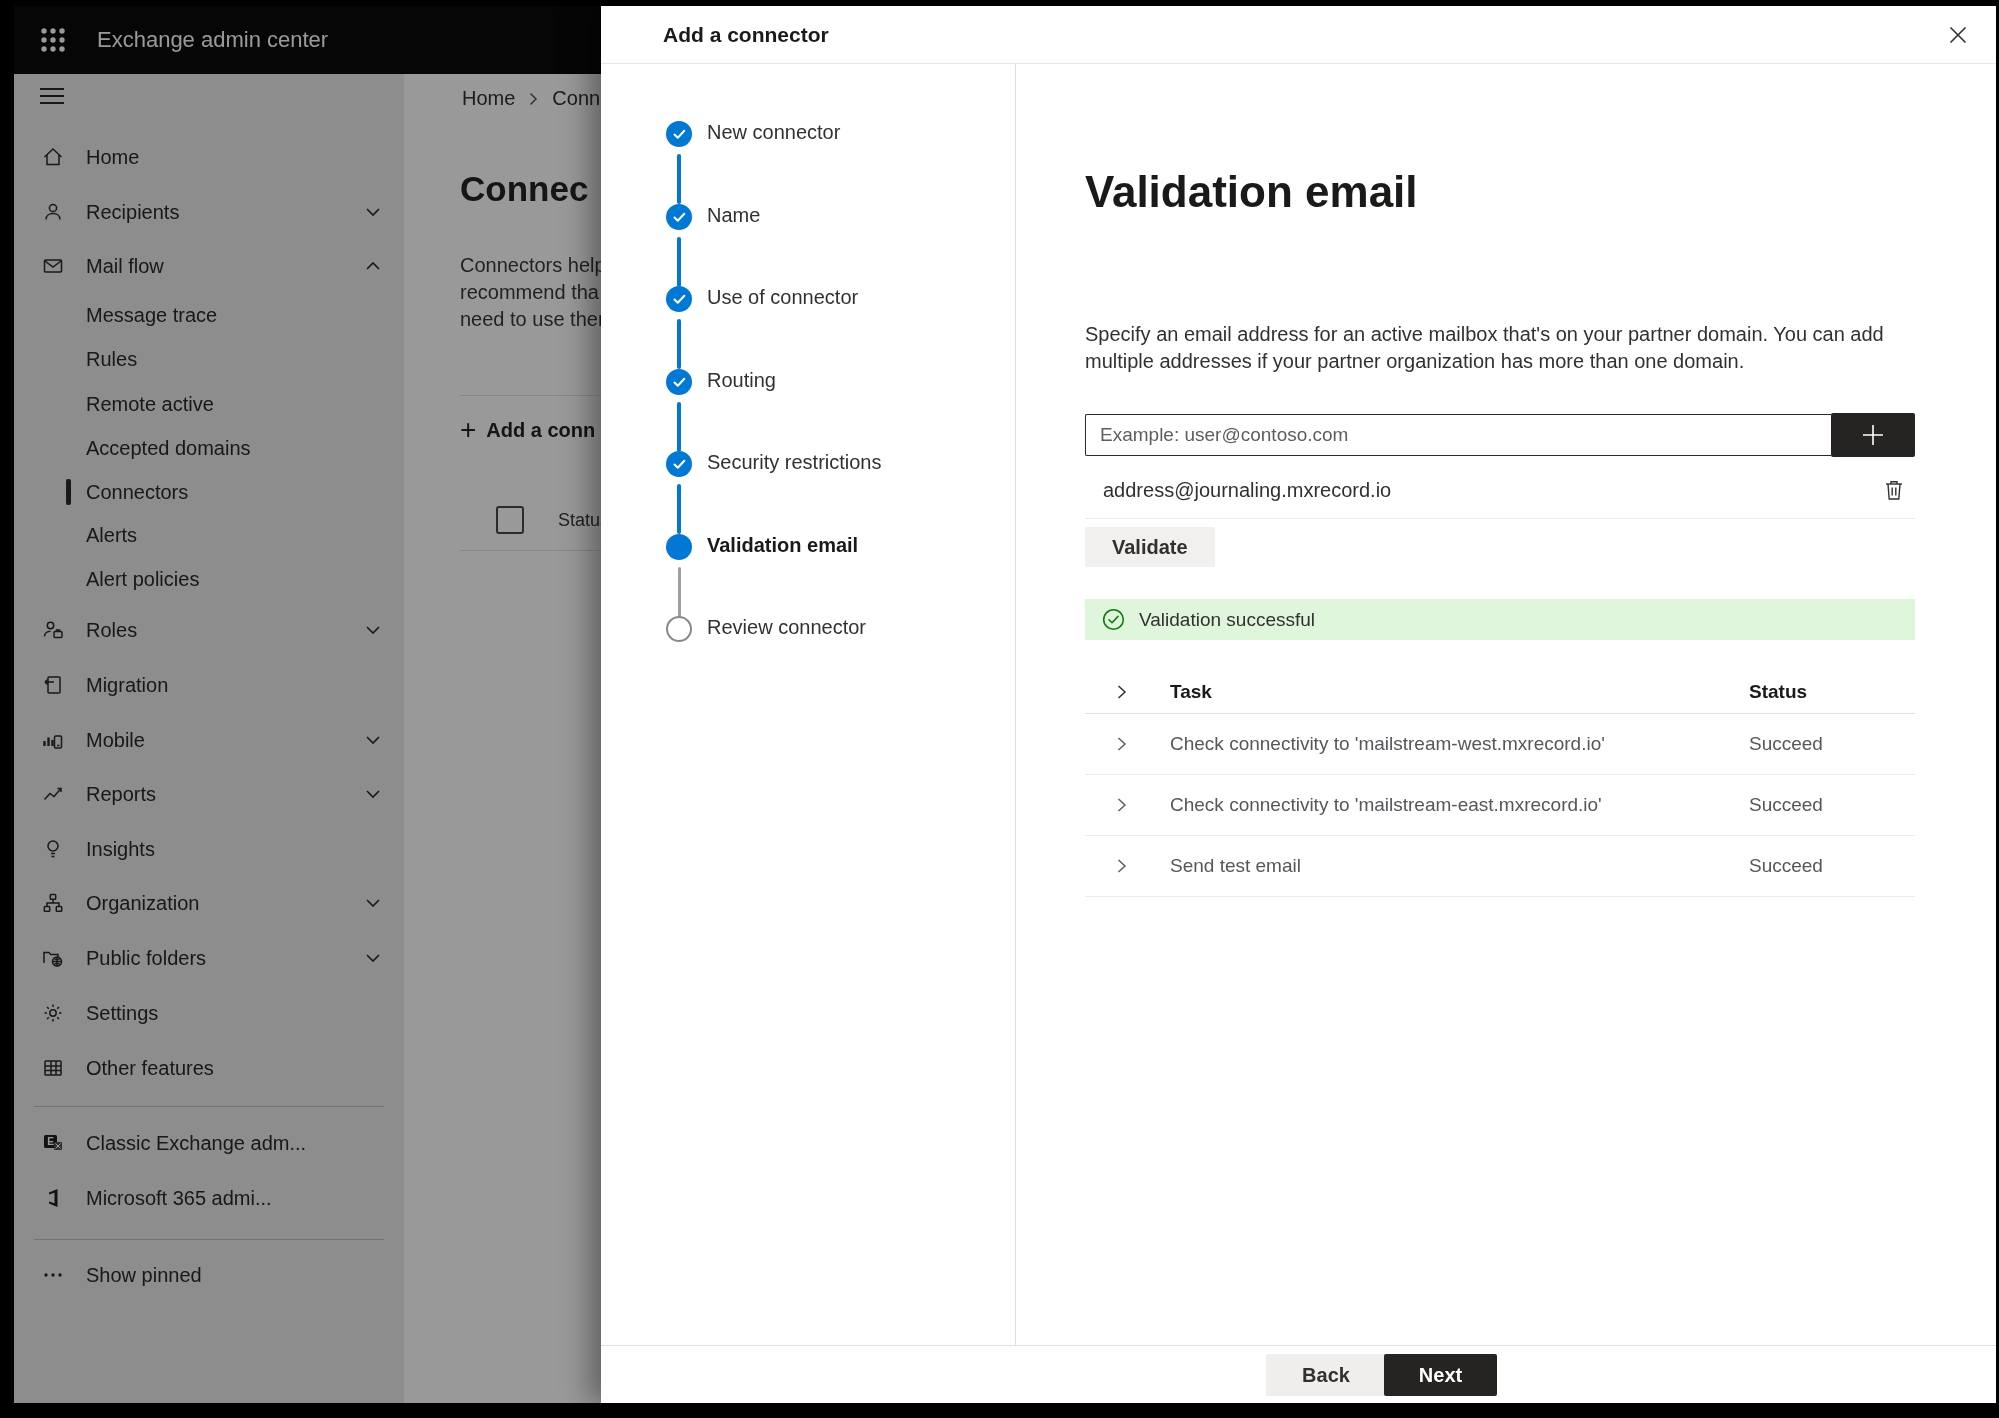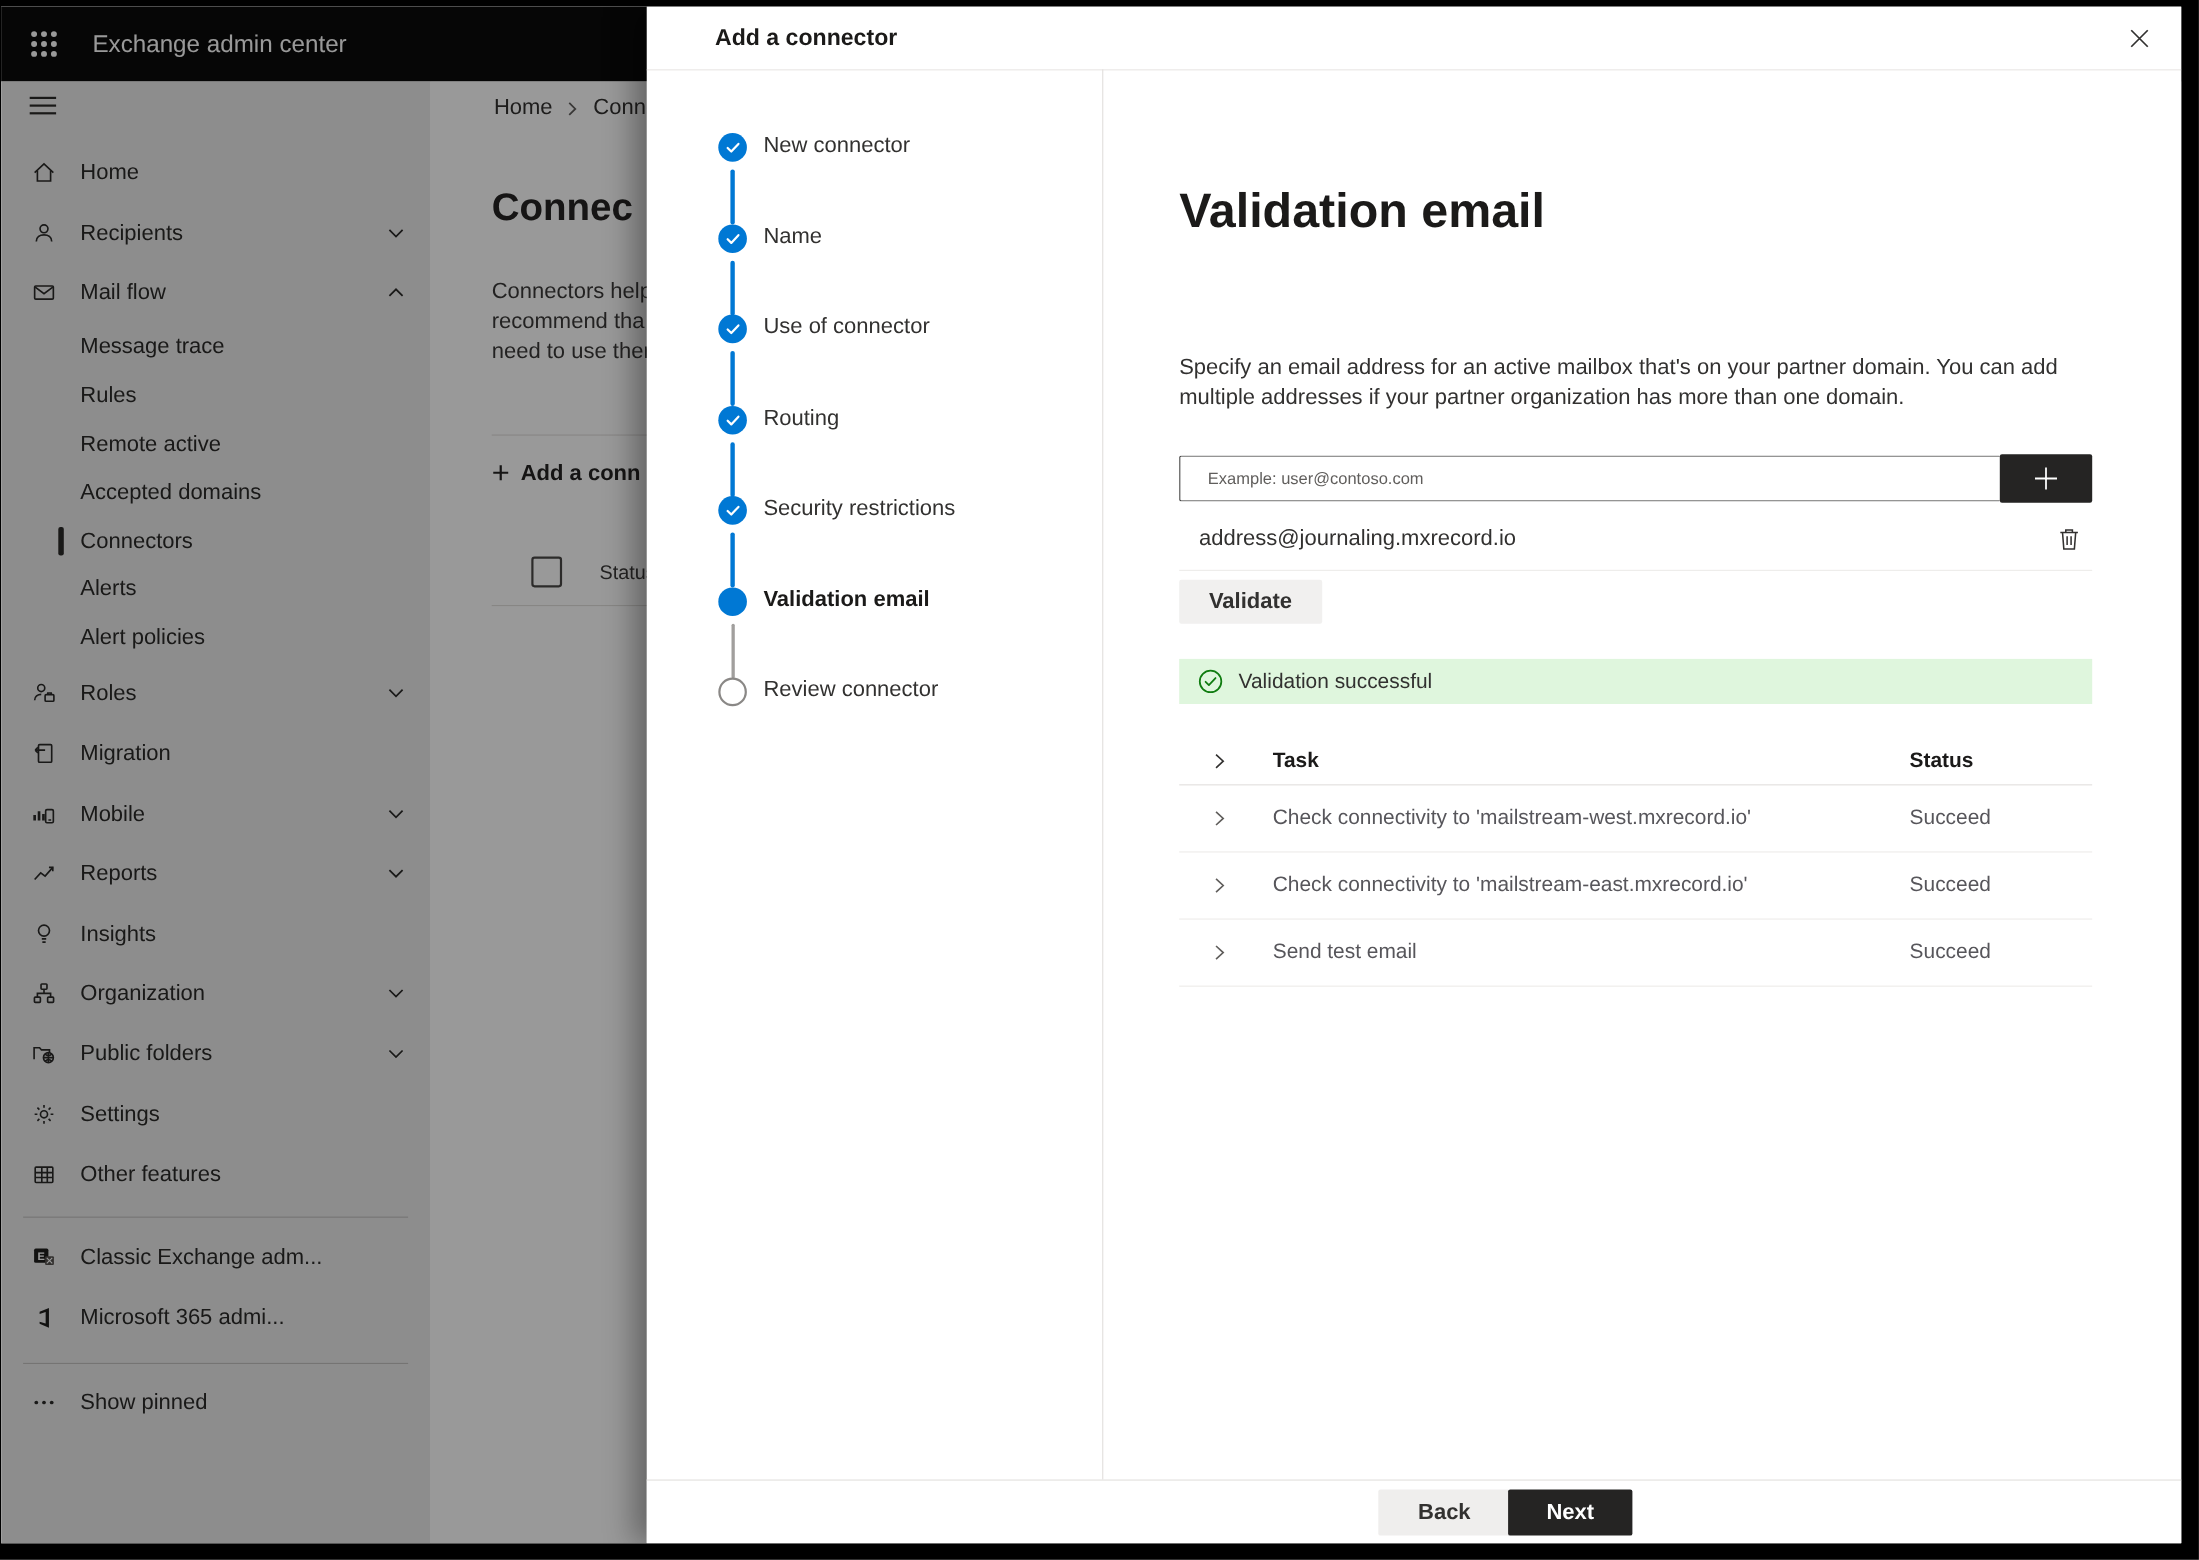--- a/index.html
+++ b/index.html
@@ -1,17 +1,17 @@
 <!DOCTYPE html>
 <html><head>
 <meta charset="utf-8">
 <style>
   html,body{margin:0;padding:0;}
   body{width:1999px;height:1418px;background:#000;position:relative;font-family:"Liberation Sans",sans-serif;overflow:hidden;}
-  .screen{position:absolute;left:1px;top:6px;width:1982px;height:1397px;background:#fff;overflow:hidden;}
+  .screen{position:absolute;left:14px;top:6px;width:1982px;height:1397px;background:#fff;overflow:hidden;}
 
   
   .topbar{position:absolute;left:0;top:0;width:587px;height:68px;background:#0b0b0b;display:flex;align-items:center;}
   .waffle{margin-left:25px;width:28px;height:28px;display:block;}
   .app-title{color:#ffffff;font-size:22px;margin-left:30px;white-space:nowrap;}
 
   .sidebar{position:absolute;left:0;top:68px;width:390px;bottom:0;background:#ebebeb;}
   .nav-row{position:absolute;left:0;width:100%;height:40px;display:flex;align-items:center;font-size:20px;color:#2b2a29;cursor:pointer;}
   .nav-row .icn{position:absolute;left:26px;top:50%;transform:translateY(-50%);width:26px;height:26px;display:flex;align-items:center;justify-content:center;}
   .nav-label{margin-left:72px;white-space:nowrap;}
@@ -48,21 +48,21 @@
   .step-circle.todo{background:#fff;border:2px solid #8a8886;}
   .step-label{margin-left:106px;font-size:20px;color:#323130;white-space:nowrap;}
   .step.cur .step-label{font-weight:bold;color:#1b1a19;}
   .step-line{position:absolute;left:76px;width:4px;border-radius:2px;background:#0078d4;}
   .step-line.gray{background:#a19f9d;width:3px;left:77px;}
 
   .content{position:absolute;left:414px;top:57px;right:0;bottom:57px;}
   .v-heading{position:absolute;left:70px;top:104px;font-size:44px;font-weight:bold;color:#1b1a19;white-space:nowrap;}
   .v-desc{position:absolute;left:70px;top:258px;width:812px;font-size:20px;line-height:27px;color:#323130;}
   .input-row{position:absolute;left:70px;top:351px;width:830px;height:44px;display:flex;}
-  .email-input{flex:1;height:42px;border:1px solid #2b2a29;border-right:none;border-radius:2px 0 0 2px;box-sizing:border-box;font-size:15px;padding:0 25px;color:#323130;font-family:"Liberation Sans",sans-serif;outline:none;background:#fff;}
+  .email-input{flex:1;height:42px;border:1px solid #2b2a29;border-right:none;border-radius:2px 0 0 2px;box-sizing:border-box;font-size:19px;padding:0 14px;color:#323130;font-family:"Liberation Sans",sans-serif;outline:none;background:#fff;}
   .email-input::placeholder{color:#605e5c;}
   .add-addr-btn{width:84px;height:44px;margin-top:-1px;background:#252423;border:none;border-radius:2px;display:flex;align-items:center;justify-content:center;cursor:pointer;}
   .addr-row{position:absolute;left:70px;top:399px;width:830px;height:56px;border-bottom:1px solid #edebe9;}
   .addr-text{position:absolute;left:18px;top:50%;transform:translateY(-50%);font-size:20px;color:#323130;white-space:nowrap;}
   .trash-btn{position:absolute;right:8px;top:50%;transform:translateY(-50%);width:26px;height:26px;display:flex;align-items:center;justify-content:center;cursor:pointer;}
   .validate-btn{position:absolute;left:70px;top:464px;height:40px;padding:0 27px;background:#f1f0ef;border:none;border-radius:2px;font-size:20px;font-weight:bold;color:#323130;font-family:"Liberation Sans",sans-serif;cursor:pointer;}
   .banner{position:absolute;left:70px;top:536px;width:830px;height:41px;background:#dff6dd;display:flex;align-items:center;}
   .banner .bicon{margin-left:16px;display:flex;}
   .banner-text{margin-left:13px;font-size:19px;color:#323130;white-space:nowrap;}
 

